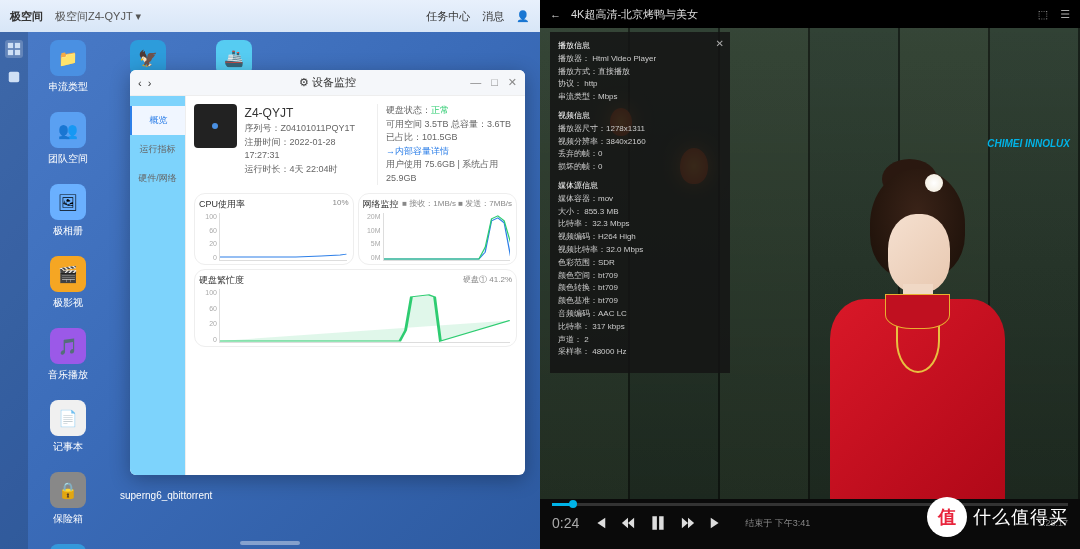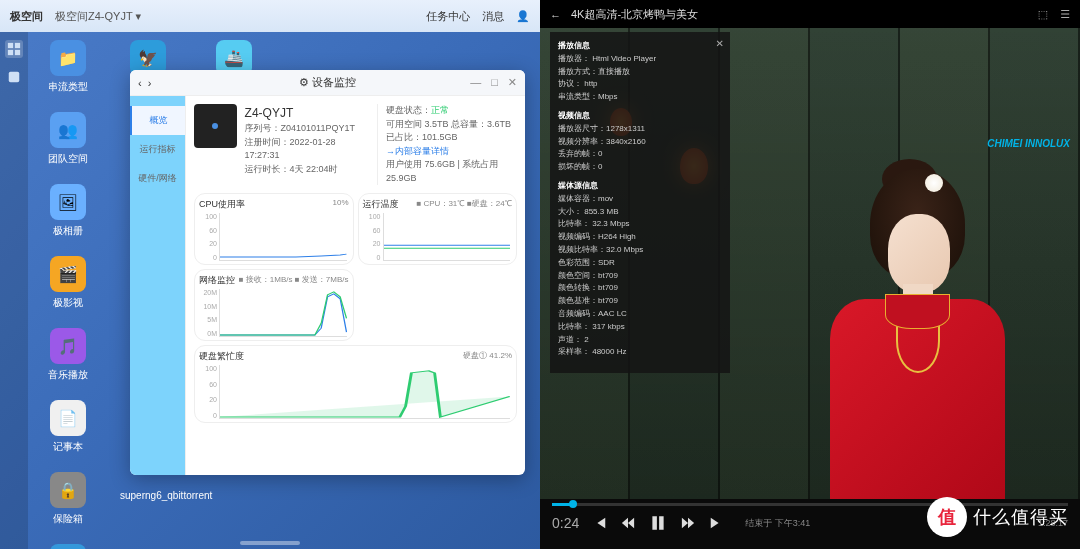--- a/index.html
+++ b/index.html
@@ -44,21 +44,21 @@
 .chart-title .val{color:#888;font-size:8px}
 .chart-area{position:relative;height:48px;margin-top:2px}
 .y-labels{position:absolute;left:0;top:0;bottom:0;width:18px;display:flex;flex-direction:column;justify-content:space-between;font-size:7px;color:#aaa;text-align:right}
 .plot{position:absolute;left:20px;right:2px;top:0;bottom:0;border-left:1px solid #ddd;border-bottom:1px solid #ddd}
 .plot svg{width:100%;height:100%}
 .right-pane{width:540px;height:549px;background:#000;display:flex;flex-direction:column;position:relative}
 .video-title{height:28px;display:flex;align-items:center;padding:0 10px;font-size:11px;color:#ddd}
 .video-title .vt-right{margin-left:auto;display:flex;gap:12px;color:#aaa}
 .info-panel{position:absolute;left:10px;top:32px;width:180px;background:rgba(20,20,20,0.85);padding:8px;font-size:8px;color:#ccc;line-height:1.6;z-index:5}
 .info-panel .section{margin-bottom:6px}
-.info-panel .sec-title{color:#fff;font-weight:700}
+.info-panel .sec-title{color:#fff;font-weight:400}
 .info-panel .close{position:absolute;right:6px;top:4px;color:#aaa;cursor:pointer;font-size:10px}
 .video-frame{flex:1;position:relative;background:linear-gradient(180deg,#2a3830 0%,#1a2820 100%);overflow:hidden}
 .scene{position:absolute;inset:0}
 .bg-panels{position:absolute;inset:0;display:flex}
 .panel{flex:1;background:linear-gradient(180deg,rgba(60,80,60,0.4),rgba(30,40,30,0.6));border-right:2px solid rgba(0,0,0,0.5)}
 .panel:nth-child(odd){background:linear-gradient(180deg,rgba(80,100,70,0.3),rgba(40,50,35,0.5))}
 .lantern{position:absolute;width:28px;height:36px;background:radial-gradient(ellipse,#ff9937,#d6441b);border-radius:50% 50% 45% 45%;box-shadow:0 0 20px rgba(255,150,50,0.6)}
 .l1{left:70px;top:80px;width:22px;height:28px}
 .l2{left:140px;top:120px}
 .woman{position:absolute;right:60px;bottom:0;width:220px;height:340px}
@@ -211,38 +211,20 @@
                   <span>20</span>
                   <span>0</span>
                 </div>
                 <div class="plot"><svg viewBox="0 0 100 48" preserveAspectRatio="none">
                     <polyline points="0,45 20,45 40,45 60,45 80,44 95,43 100,42" fill="none" stroke="#2d7fe8" stroke-width="1"></polyline>
                   </svg></div>
               </div>
           </div>
           <div class="chart">
             <div class="chart-title">
-                <span>运行温度</span>
-                <span class="val">■ CPU：31℃  ■硬盘：24℃</span>
-              </div>
-            <div class="chart-area">
-                <div class="y-labels">
-                  <span>100</span>
-                  <span>60</span>
-                  <span>20</span>
-                  <span>0</span>
-                </div>
-                <div class="plot"><svg viewBox="0 0 100 48" preserveAspectRatio="none">
-                    <polyline points="0,33 100,33" fill="none" stroke="#2d7fe8" stroke-width="1"></polyline>
-                    <polyline points="0,36 100,36" fill="none" stroke="#2ecc71" stroke-width="1"></polyline>
-                  </svg></div>
-              </div>
-          </div>
-          <div class="chart">
-            <div class="chart-title">
                 <span>网络监控</span>
                 <span class="val">■ 接收：1MB/s ■ 发送：7MB/s</span>
               </div>
             <div class="chart-area">
                 <div class="y-labels">
                   <span>20M</span>
                   <span>10M</span>
                   <span>5M</span>
                   <span>0M</span>
                 </div>

